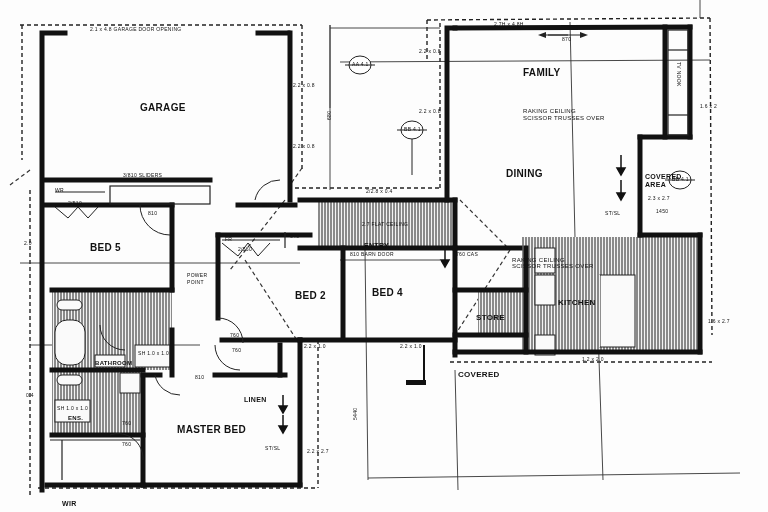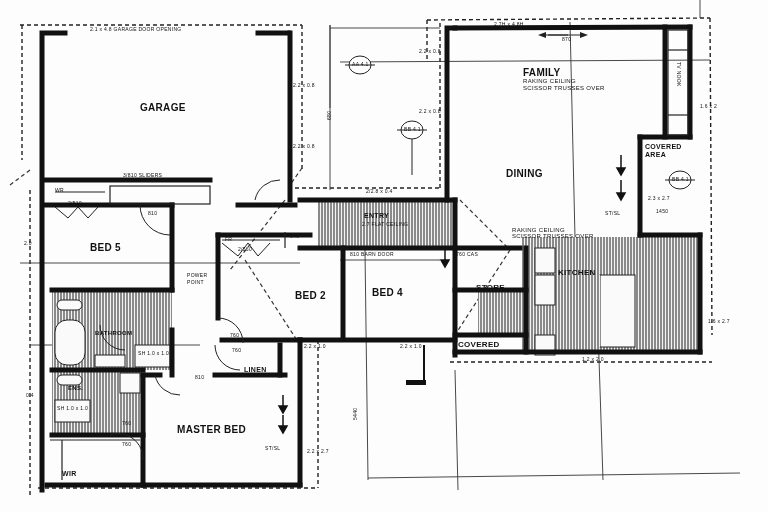--- a/index.html
+++ b/index.html
@@ -1,20 +1,20 @@
 <!DOCTYPE html>
 <html><head>
 <meta charset="utf-8">
 <style>
   html,body{margin:0;padding:0;background:#fdfdfd;}
   body{width:768px;height:512px;position:relative;overflow:hidden;font-family:"Liberation Sans",sans-serif;}
   #plan{position:absolute;left:0;top:0;width:768px;height:512px;}
   .lbl{position:absolute;font-family:"Liberation Sans",sans-serif;font-weight:bold;color:#111;white-space:nowrap;letter-spacing:0.3px;}
   .big{font-size:10px;}
-  .small{font-size:6px;font-weight:normal;}
+  .small{font-size:6px;font-weight:normal;margin-top:30px;}
   .tiny{font-size:5px;font-weight:normal;}
   .vert{transform:rotate(-90deg);transform-origin:left top;}
   .vert90{transform:rotate(90deg);transform-origin:left top;}
 </style>
 </head>
 <body>
 
 <svg id="plan" viewBox="0 0 768 512" xmlns="http://www.w3.org/2000/svg">
   <defs>
     <pattern id="hatch" width="3" height="6" patternUnits="userSpaceOnUse">

